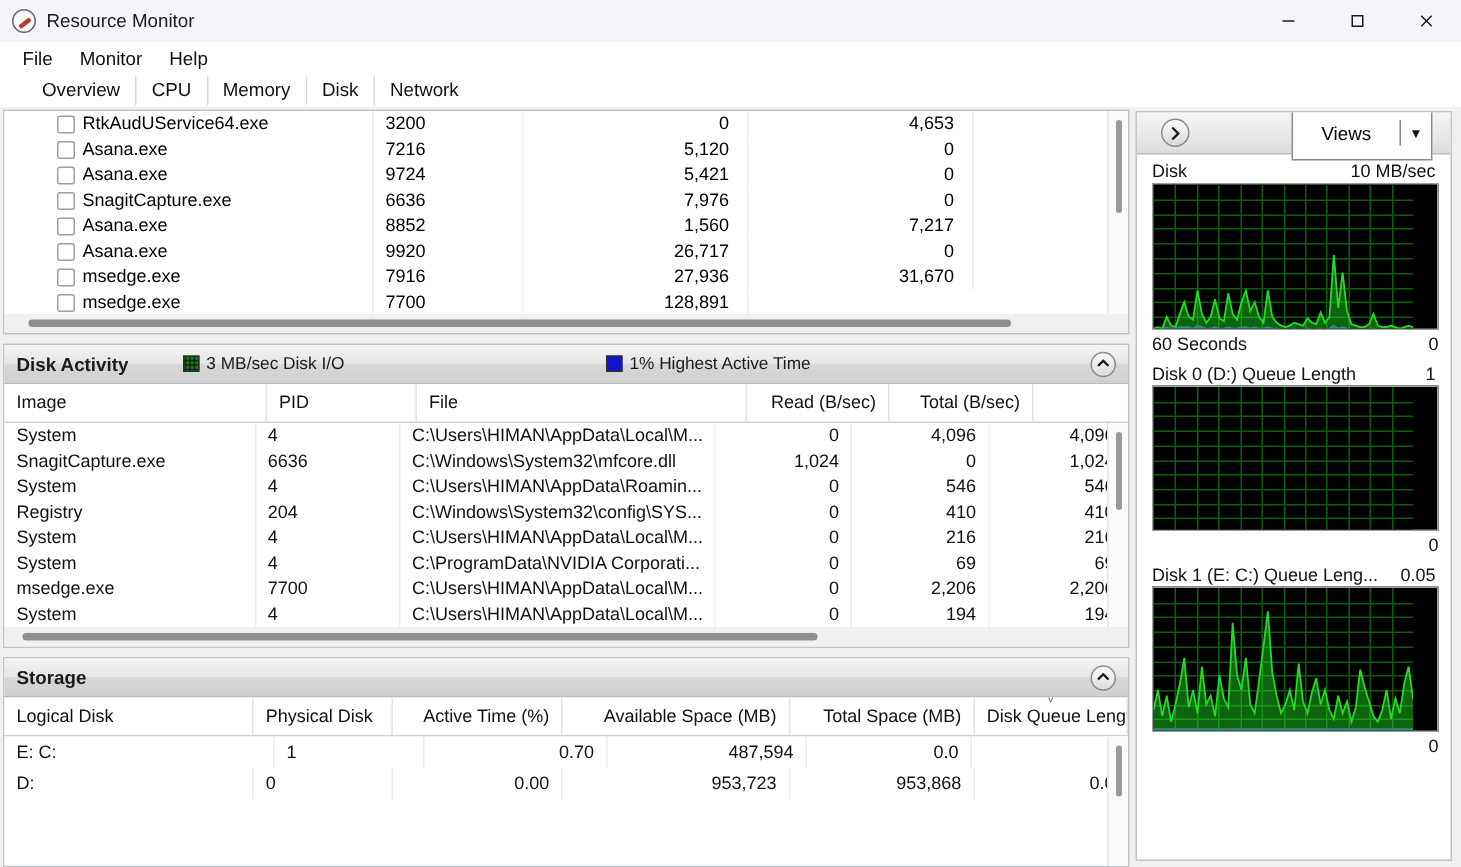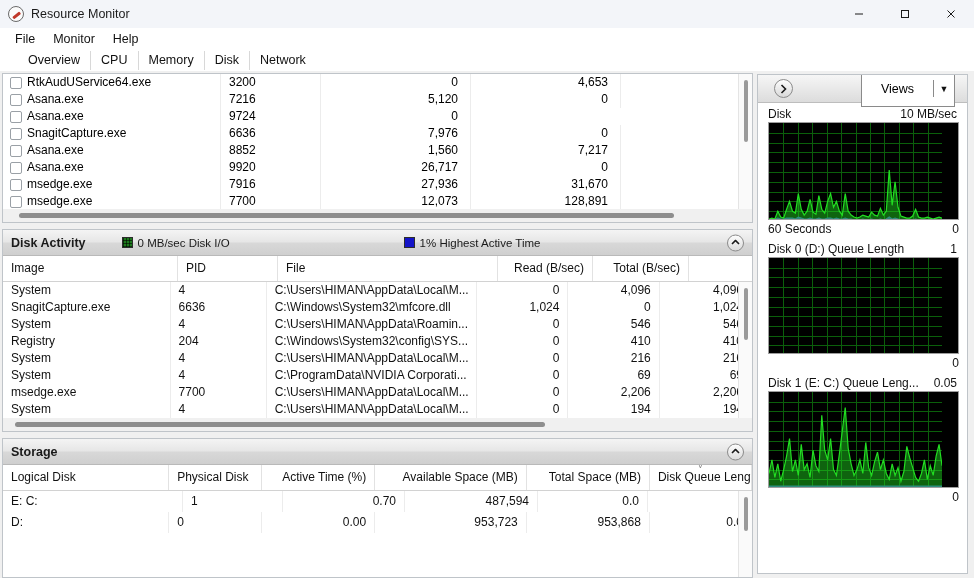--- a/index.html
+++ b/index.html
@@ -225,21 +225,21 @@
     white-space: nowrap;
     overflow: hidden;
     border-right: 1px solid #ececec;
     height: 17px;
     line-height: 17px;
   }
   .td.num { text-align: right; }
 
   
   .proc-panel { flex: none; height: 150px; margin-top: 2px; }
-  .proc-row { display: flex; height: 17px; align-items: center; }
+  .proc-row { display: flex; height: 17px; align-items: center; margin-left: 28px; }
   .cb {
     width: 12px; height: 12px;
     border: 1px solid #9aa0a6;
     border-radius: 2px;
     background: #fff;
     margin: 0 5px 0 7px;
     flex: none;
   }
   .c-img { width: 212px; font-size: 12px; white-space: nowrap; overflow: hidden; border-right: 1px solid #ececec; height:17px; line-height:17px;}
   .c-pid { width: 100px; font-size: 12px; padding-left: 8px; border-right: 1px solid #ececec; height:17px; line-height:17px;}
@@ -441,20 +441,21 @@
               <span class="c-img" style="width: 194px;">Asana.exe</span>
               <span class="c-pid">7216</span>
               <span class="c-n1">5,120</span>
               <span class="c-n2">0</span>
               <span class="c-rest"></span>
             </div>
             <div class="proc-row">
               <span class="cb"></span>
               <span class="c-img" style="width: 194px;">Asana.exe</span>
               <span class="c-pid">9724</span>
+              <span class="c-n1">5,421</span>
               <span class="c-n2">0</span>
               <span class="c-rest"></span>
             </div>
             <div class="proc-row">
               <span class="cb"></span>
               <span class="c-img" style="width: 194px;">SnagitCapture.exe</span>
               <span class="c-pid">6636</span>
               <span class="c-n1">7,976</span>
               <span class="c-n2">0</span>
               <span class="c-rest"></span>
@@ -480,40 +481,39 @@
               <span class="c-img" style="width: 194px;">msedge.exe</span>
               <span class="c-pid">7916</span>
               <span class="c-n1">27,936</span>
               <span class="c-n2">31,670</span>
               <span class="c-rest"></span>
             </div>
             <div class="proc-row">
               <span class="cb"></span>
               <span class="c-img" style="width: 194px;">msedge.exe</span>
               <span class="c-pid">7700</span>
-              <span class="c-n1">12,073</span>
               <span class="c-n2">128,891</span>
               <span class="c-rest"></span>
             </div>
 
         <div class="vscroll">
             <div class="vthumb" style="top:6px;height:62px;"></div>
           </div>
           </div>
         <div class="hscroll">
           <div class="hthumb" style="width:655px;margin-left:14px;"></div>
         </div>
       </div>
 
       <div class="panel da-panel">
         <div class="panel-hdr">
           <div class="panel-title">Disk Activity</div>
           <div class="legend" style="margin-left:36px;">
             <span class="swatch green"></span>
-            <span>0 MB/sec Disk I/O</span>
+            <span>3 MB/sec Disk I/O</span>
           </div>
           <div class="legend" style="margin-left:174px;">
             <span class="swatch blue"></span>
             <span>1% Highest Active Time</span>
           </div>
           <div class="chevbtn">
             <svg width="9" height="6" viewBox="0 0 9 6">
                 <path d="M1 4.5 L4.5 1 L8 4.5" fill="none" stroke="#1a1a1a" stroke-width="1.6"></path>
               </svg>
           </div>

